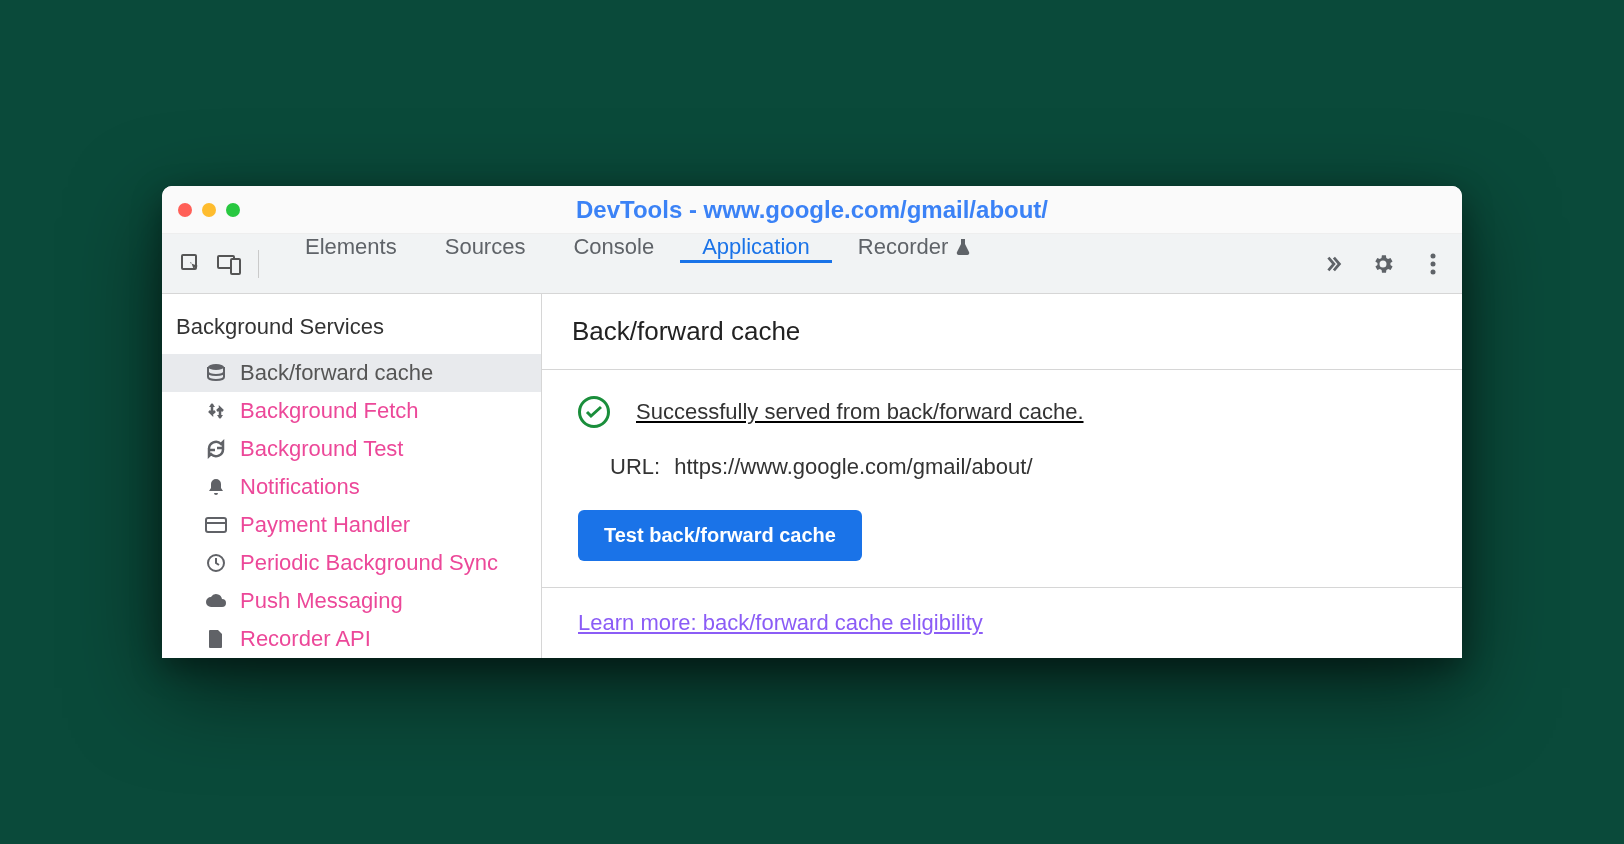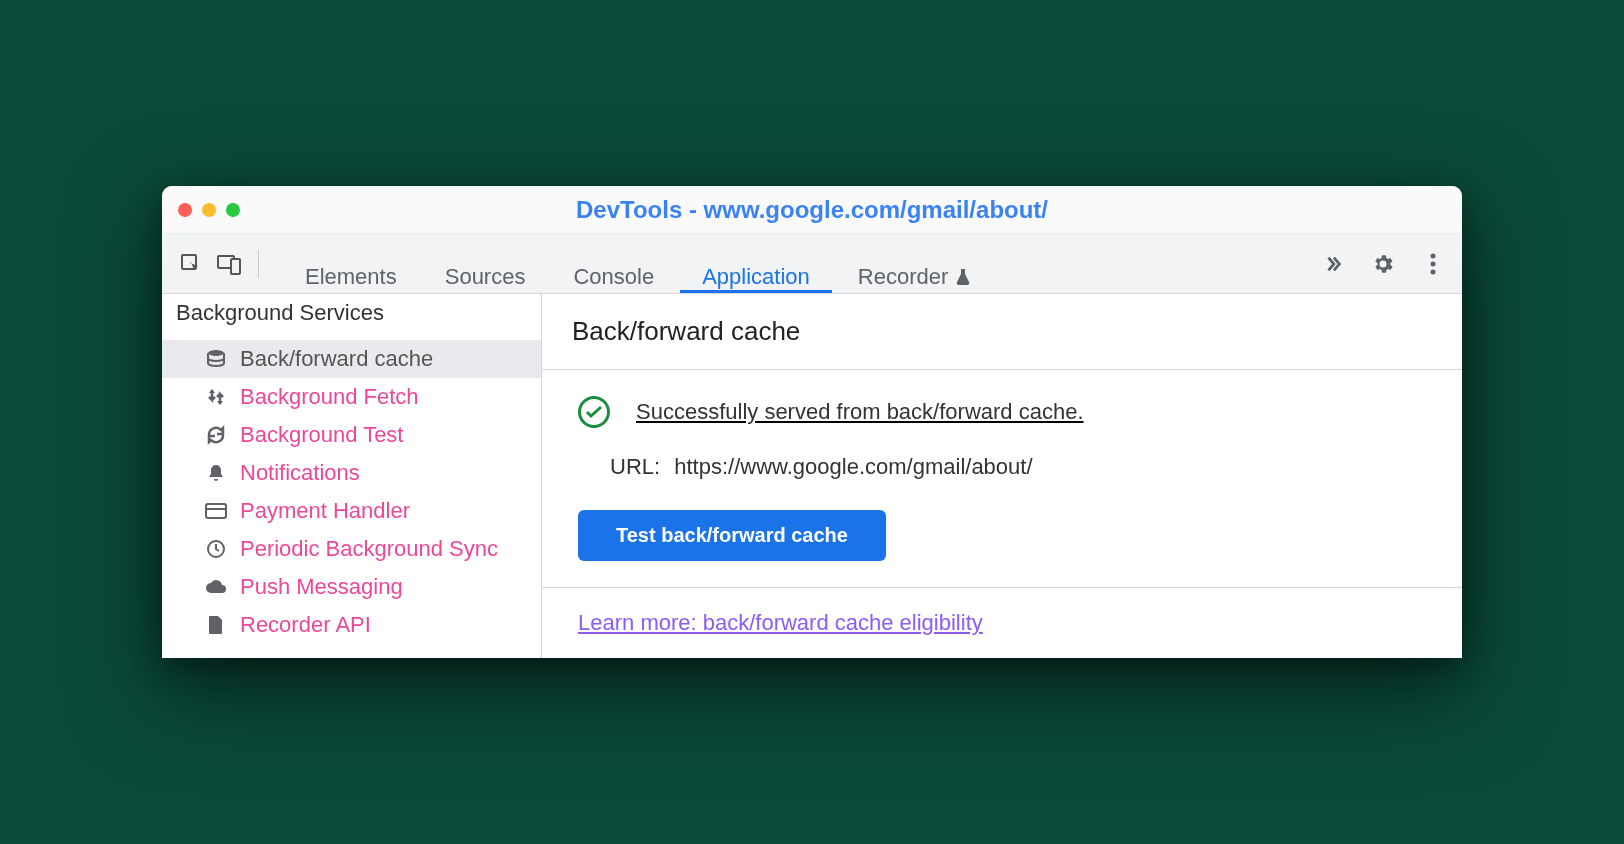--- a/index.html
+++ b/index.html
@@ -8,40 +8,40 @@
     .titlebar { height: 48px; background: #fafafa; display: flex; align-items: center; position: relative; border-bottom: 1px solid #eee; }
     .traffic-lights { position: absolute; left: 16px; display: flex; gap: 10px; }
     .light { width: 14px; height: 14px; border-radius: 50%; }
     .red { background: #ff5f57; }
     .yellow { background: #febc2e; }
     .green { background: #28c840; }
     .title { flex: 1; text-align: center; font-size: 24px; font-weight: 600; color: #3b82f6; }
     .toolbar { height: 60px; background: #f1f3f4; border-bottom: 1px solid #d6d6d6; display: flex; align-items: center; padding: 0 14px; gap: 8px; }
     .tool-icon { width: 30px; height: 30px; display:flex; align-items:center; justify-content:center; color:#555; }
     .vsep { width:1px; height:28px; background:#cacaca; margin:0 6px; }
-    .tabs { display: flex; align-items: flex-end; height: 100%; gap: 4px; margin-left: 10px; flex:1; }
+    .tabs { display: flex; align-items: flex-start; height: 100%; gap: 4px; margin-left: 10px; flex:1; }
     .tab { padding: 0 22px; font-size: 22px; color: #5f6368; display: flex; align-items: center; cursor: pointer; border-bottom: 3px solid transparent; }
     .tab.active { color: #1a73e8; border-bottom: 3px solid #1a73e8; }
     .lab { margin-left: 6px; }
     .tool-right { margin-left:auto; display:flex; align-items:center; gap: 20px; color:#555; }
     .main { display:flex; }
-    .sidebar { width: 380px; border-right: 1px solid #d6d6d6; }
+    .sidebar { width: 380px; border-right: 1px solid #d6d6d6; padding-top: 14px; }
     .side-header { font-size: 22px; color: #333; padding: 6px 14px 14px 14px; }
     .side-item { display: flex; align-items: center; gap: 12px; padding: 6px 14px 6px 42px; font-size: 22px; color: #ec4899; cursor: pointer; }
     .side-item.selected { background: #e8eaed; color: #555; }
     .side-item .icon { color: #606267; width:24px; display:flex; justify-content:center; }
     .content { flex:1; }
     .content-header { padding: 22px 30px 22px 30px; font-size: 26px; color: #222; border-bottom: 1px solid #d6d6d6; }
     .content-body { padding: 26px 36px; border-bottom: 1px solid #d6d6d6; }
     .status-row { display:flex; align-items:center; gap: 26px; margin-bottom: 26px; text-decoration: underline; }
     .check-circle { width:32px; height:32px; border:3px solid #1a8e3b; border-radius:50%; display:flex; align-items:center; justify-content:center; color:#1a8e3b; }
     .status-text { font-size: 22px; color:#333; }
     .url-row { font-size: 22px; color:#333; margin-bottom: 30px; }
     .url-label { color:#333; margin-right: 8px; margin-left: 32px; }
-    .primary-btn { background:#1a73e8; color:#fff; font-size:20px; font-weight:600; border:none; border-radius:6px; padding: 14px 38px; cursor:pointer; }
+    .primary-btn { background:#1a73e8; color:#fff; font-size:20px; font-weight:600; border:none; border-radius:6px; padding: 14px 26px; cursor:pointer; }
     .learn { padding: 22px 36px; }
     .learn a { color:#8b5cf6; font-size: 22px; text-decoration: underline; text-align: right; }
     svg { display:block; }
   </style>
 </head>
 <body>
 
 <div class="window">
 
   <div class="titlebar">

